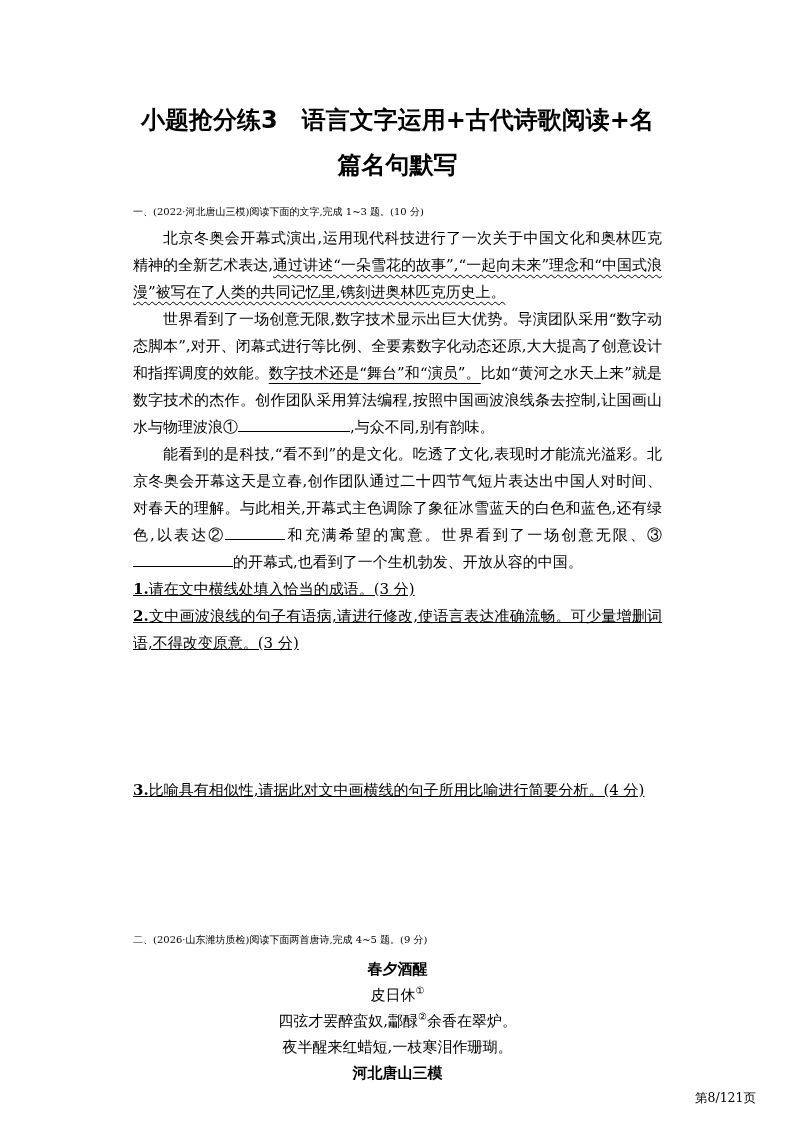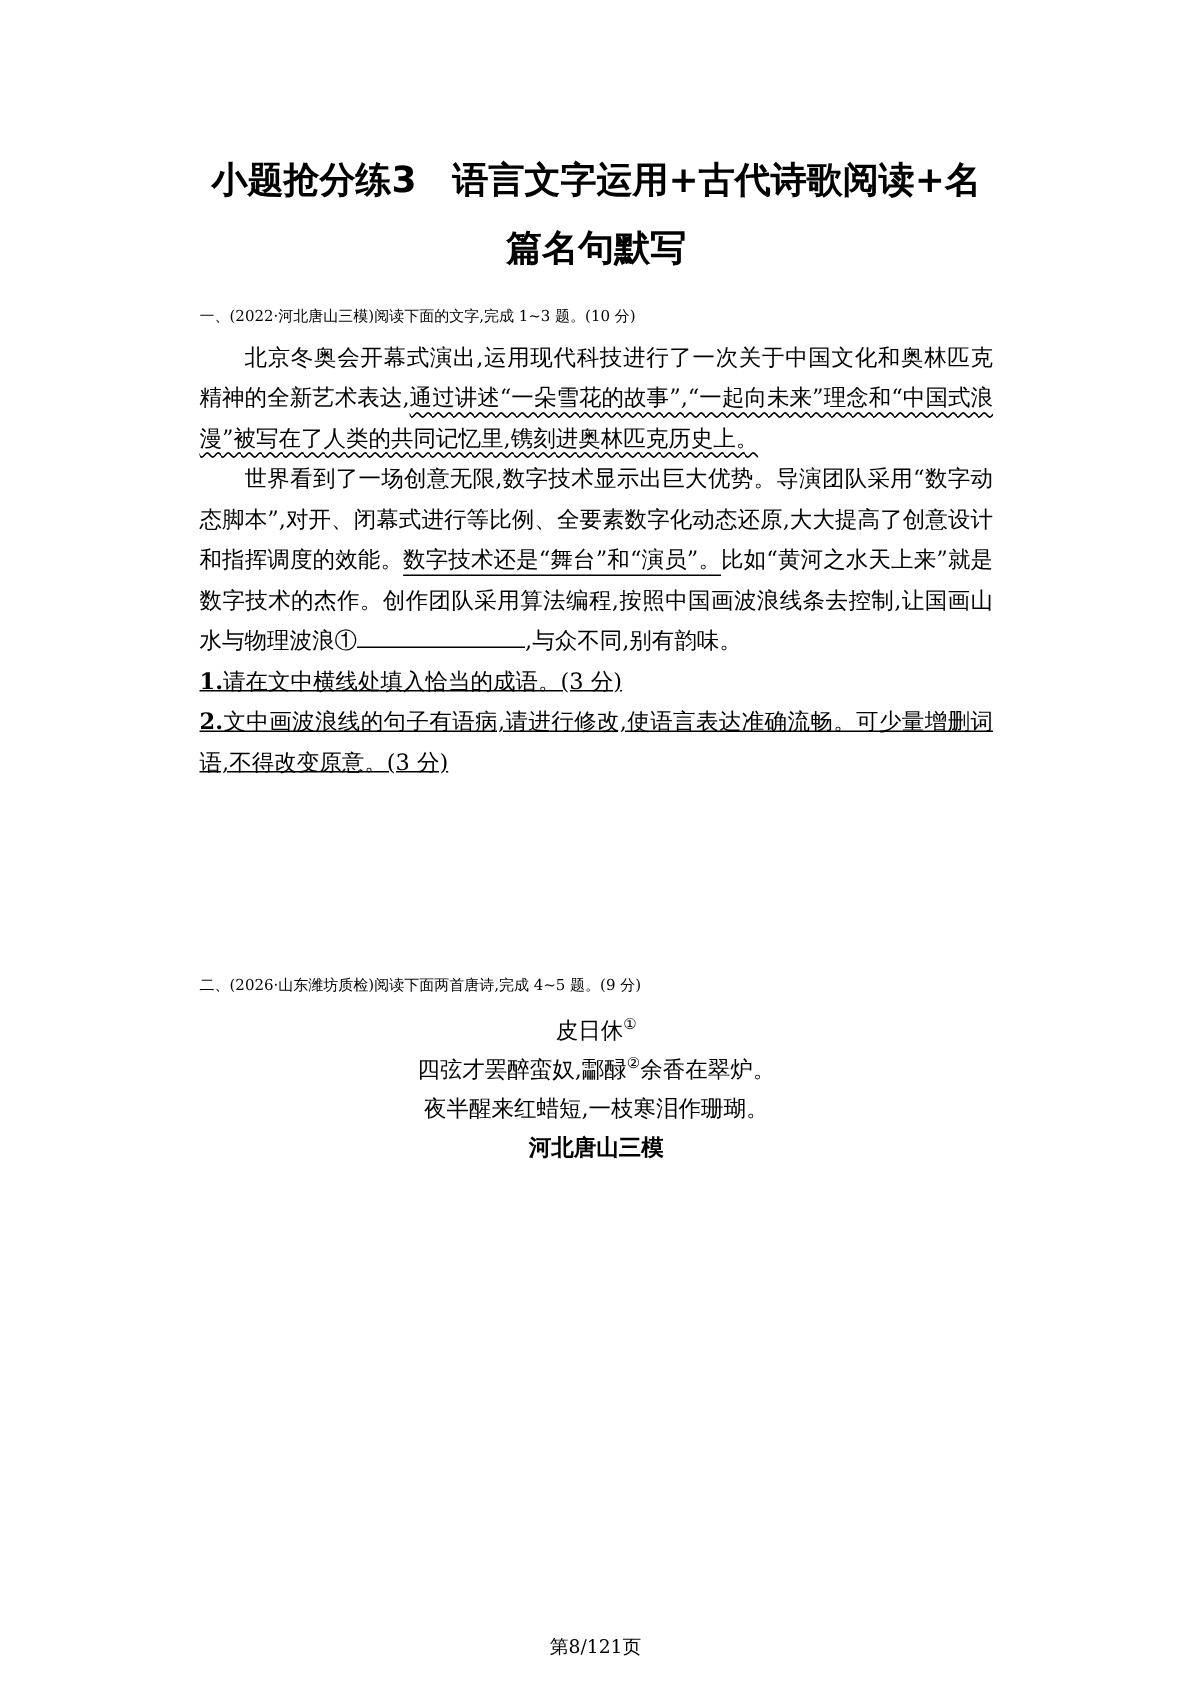--- a/index.html
+++ b/index.html
@@ -81,49 +81,52 @@
     font-weight: bold;
     font-family: "DejaVu Sans", "Liberation Sans", sans-serif;
   }
   sup { font-size: 10px; line-height: 0; }
 
   .footer {
     position: absolute;
     bottom: 16px;
     left: 0;
     width: 100%;
-    text-align: center;
+    text-align: right;
     font-size: 12.5px;
     color: #000;
     margin-top: 48px;
   }
 </style>
 </head>
 <body>
 
 <div class="page">
   <div class="content">
 
     <h1 class="title">小题抢分练3　语言文字运用+古代诗歌阅读+名篇名句默写</h1>
 
     <div class="heading">一、(2022·河北唐山三模)阅读下面的文字,完成 1~3 题。(10 分)</div>
 
     <p class="para"><span>北京冬奥会开幕式演出,运用现代科技进行了一次关于中国文化和奥林匹克精神的全新艺术表达,</span><span class="wavy">通过讲述“一朵雪花的故事”,“一起向未来”理念和“中国式浪漫”被写在了人类的共同记忆里,镌刻进奥林匹克历史上。</span></p>
 
     <p class="para"><span>世界看到了一场创意无限,数字技术显示出巨大优势。导演团队采用“数字动态脚本”,对开、闭幕式进行等比例、全要素数字化动态还原,大大提高了创意设计和指挥调度的效能。</span><span class="uline">数字技术还是“舞台”和“演员”。</span><span>比如“黄河之水天上来”就是数字技术的杰作。创作团队采用算法编程,按照中国画波浪线条去控制,让国画山水与物理波浪</span><span>①</span><span class="blank blank-1"></span><span>,与众不同,别有韵味。</span></p>
 
+    <p class="para"><span>能看到的是科技,“看不到”的是文化。吃透了文化,表现时才能流光溢彩。北京冬奥会开幕这天是立春,创作团队通过二十四节气短片表达出中国人对时间、对春天的理解。与此相关,开幕式主色调除了象征冰雪蓝天的白色和蓝色,还有绿色,以表达</span><span>②</span><span class="blank blank-2"></span><span>和充满希望的寓意。世界看到了一场创意无限、</span><span>③</span><span class="blank blank-3"></span><span>的开幕式,也看到了一个生机勃发、开放从容的中国。</span></p>
 
     <p class="question"><span class="qnum">1.</span><span>请在文中横线处填入恰当的成语。(3 分)</span></p>
 
     <p class="question"><span class="qnum">2.</span><span>文中画波浪线的句子有语病,请进行修改,使语言表达准确流畅。可少量增删词语,不得改变原意。(3 分)</span></p>
 
+    <p class="question q3"><span class="qnum">3.</span><span>比喻具有相似性,请据此对文中画横线的句子所用比喻进行简要分析。(4 分)</span></p>
 
     <div class="heading sec2">二、(2026·山东潍坊质检)阅读下面两首唐诗,完成 4~5 题。(9 分)</div>
 
     <div class="poem">
+      <div class="poem-title">春夕酒醒</div>
       <div class="poem-author"><span>皮日休</span><sup>①</sup></div>
       <div class="poem-line"><span>四弦才罢醉蛮奴,酃醁</span><sup>②</sup><span>余香在翠炉。</span></div>
       <div class="poem-line">夜半醒来红蜡短,一枝寒泪作珊瑚。</div>
       <div class="poem-title">河北唐山三模</div>
     </div>
 
   </div>
 
   <div class="footer">第8/121页</div>
 </div>

